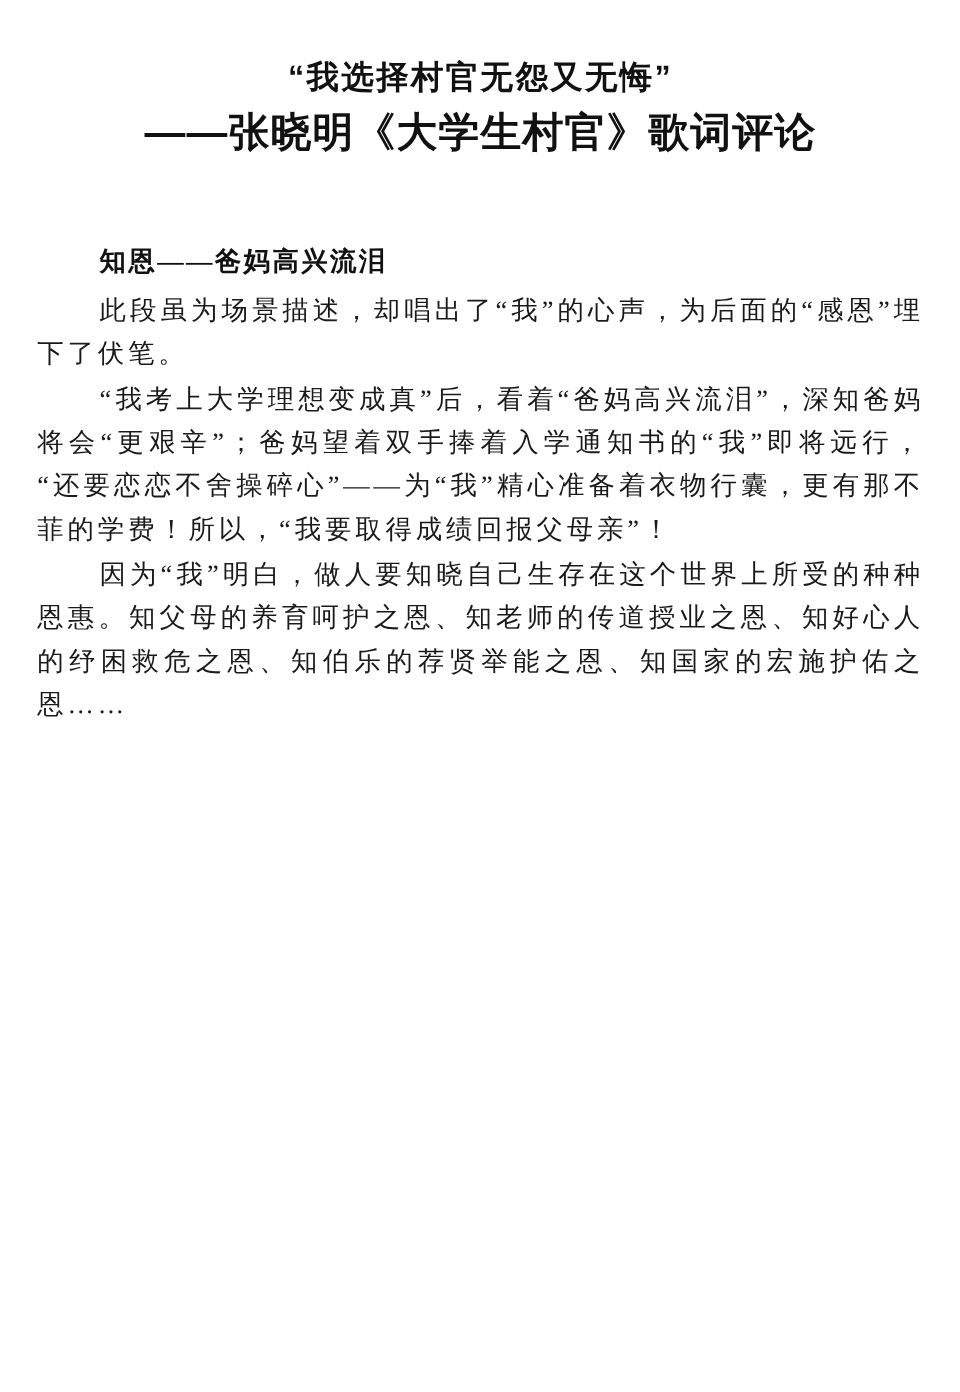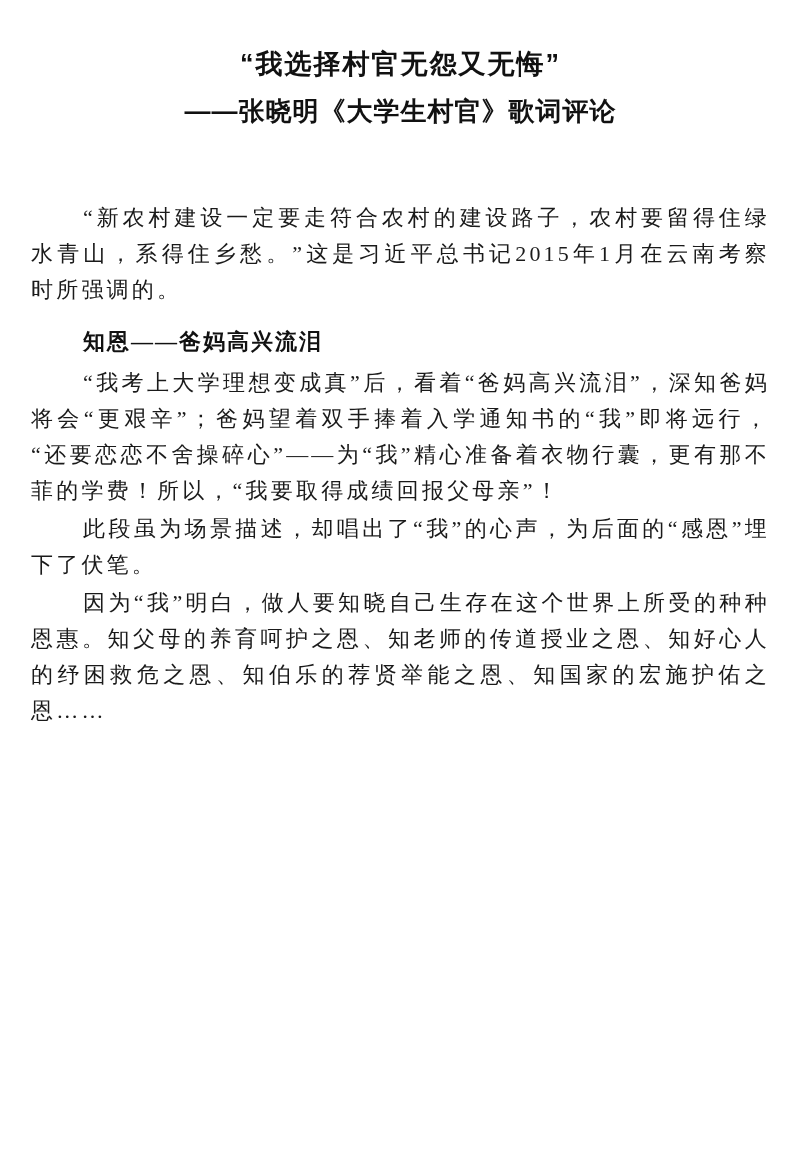--- a/index.html
+++ b/index.html
@@ -19,21 +19,21 @@
     font-size:27px;
     line-height:32px;
     text-align:center;
     letter-spacing:2px;
     margin:8px 0 16px 0;
     color:#111111;
   }
   .subtitle{
     font-family:"Liberation Sans","DejaVu Sans",sans-serif;
     font-weight:bold;
-    font-size:26px;
+    font-size:34px;
     line-height:30px;
     text-align:center;
     letter-spacing:1px;
     margin:0 0 74px 0;
     color:#111111;
   }
   .doc-body p{
     font-family:"Liberation Serif","DejaVu Serif",serif;
     font-size:22px;
     line-height:36px;
@@ -52,20 +52,19 @@
   }
 </style>
 </head>
 <body>
 
 <div class="page">
   <h1 class="title">“我选择村官无怨又无悔”</h1>
   <h2 class="subtitle">——张晓明《大学生村官》歌词评论</h2>
 
   <div class="doc-body">
-    <p>“新农村建设一定要走符合农村的建设路子，农村要留得住绿水青山，系得住乡愁。”这是习近平总书记2015年1月在云南考察时所强调的。</p>
     <p class="section-heading">知恩——爸妈高兴流泪</p>
+    <p>此段虽为场景描述，却唱出了“我”的心声，为后面的“感恩”埋下了伏笔。</p>
     <p>“我考上大学理想变成真”后，看着“爸妈高兴流泪”，深知爸妈将会“更艰辛”；爸妈望着双手捧着入学通知书的“我”即将远行，“还要恋恋不舍操碎心”——为“我”精心准备着衣物行囊，更有那不菲的学费！所以，“我要取得成绩回报父母亲”！</p>
-    <p>此段虽为场景描述，却唱出了“我”的心声，为后面的“感恩”埋下了伏笔。</p>
     <p>因为“我”明白，做人要知晓自己生存在这个世界上所受的种种恩惠。知父母的养育呵护之恩、知老师的传道授业之恩、知好心人的纾困救危之恩、知伯乐的荐贤举能之恩、知国家的宏施护佑之恩……</p>
 
   </div>
 </div>
 
 </body></html>

